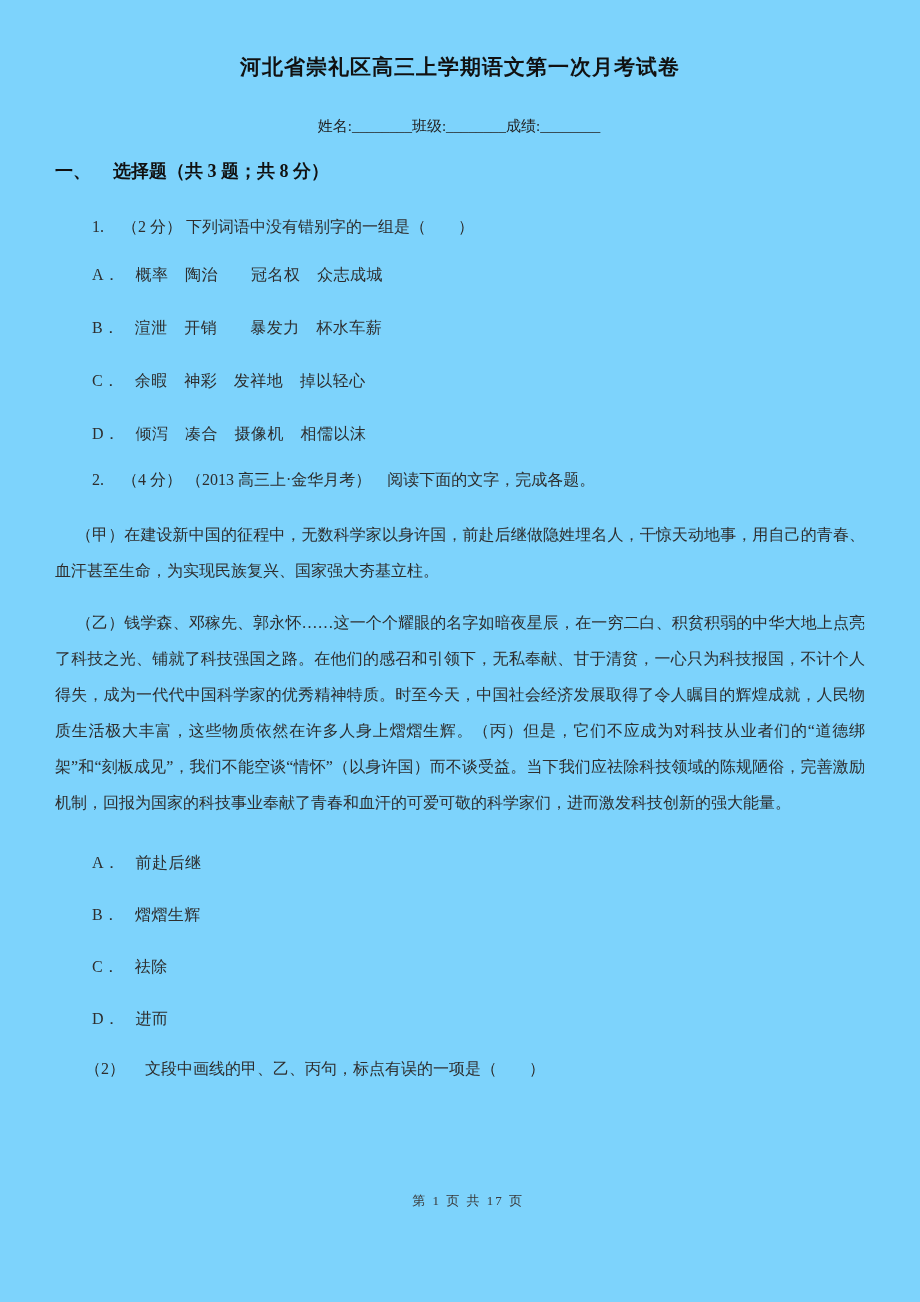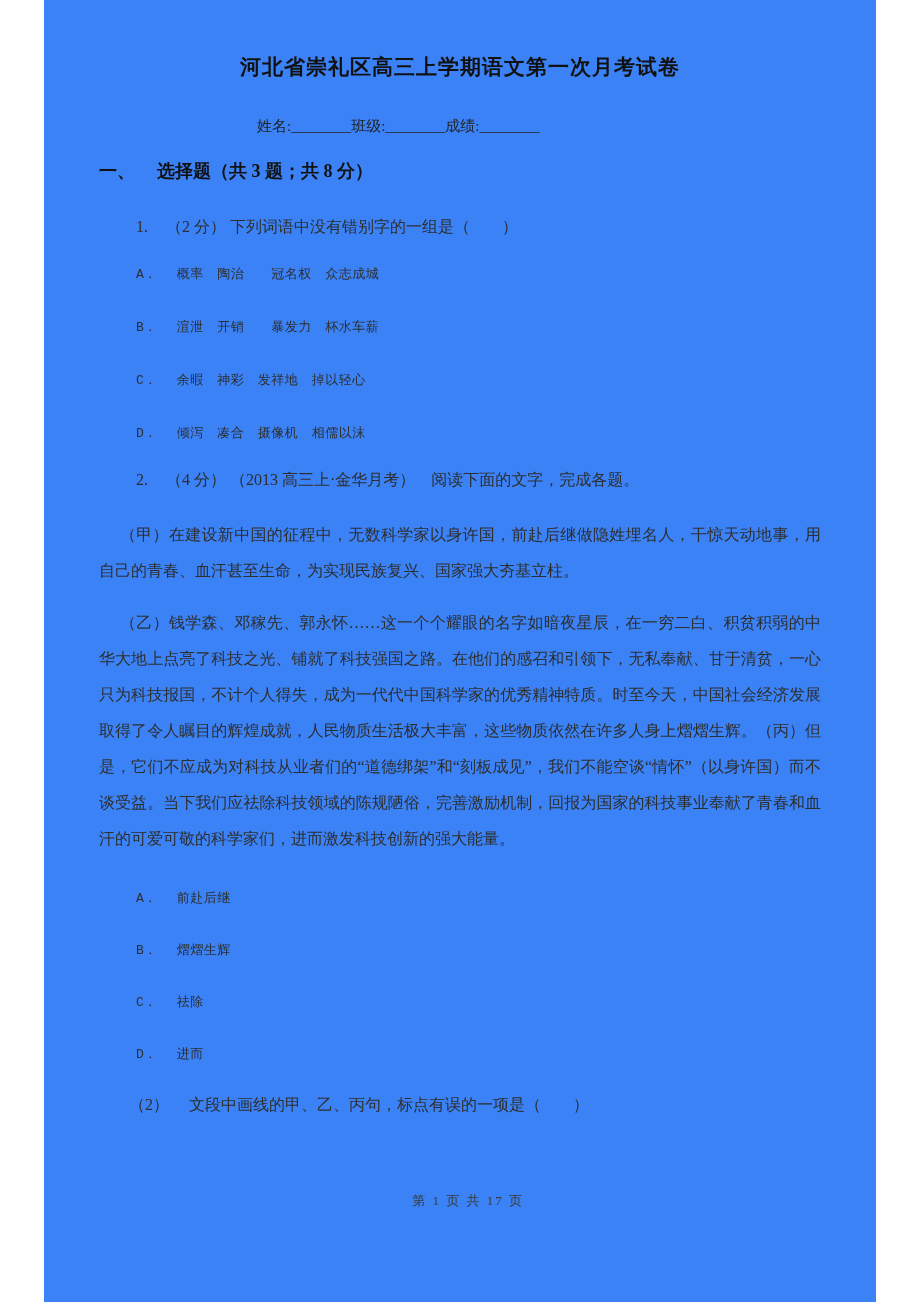--- a/index.html
+++ b/index.html
@@ -1,39 +1,39 @@
 <!DOCTYPE html>
 <html><head>
 <meta charset="utf-8">
 <style>
   * { box-sizing: border-box; }
   html, body { margin: 0; padding: 0; background: #ffffff; }
   .page {
     position: relative;
-    width: 832px;
+    width: 920px;
     height: 1302px;
     margin: 0 auto;
-    background: #3b82f6;
+    background: #7dd3fc;
     font-family: "Liberation Serif", "DejaVu Serif", serif;
     color: #2e2e2e;
     padding: 52px 55px 0 55px;
     overflow: hidden;
   }
   .doc-title {
     margin: 0;
     text-align: center;
     font-size: 21px;
     line-height: 30px;
     font-weight: 700;
     color: #111111;
     letter-spacing: 1px;
   }
   .info-row {
     display: flex;
-    justify-content: flex-start;
+    justify-content: center;
     margin: 34px 160px 0 158px;
     font-size: 15px;
     line-height: 21px;
     color: #222222;
   }
   .section-heading {
     display: flex;
     align-items: baseline;
     margin-top: 22px;
     font-size: 18px;
@@ -47,24 +47,23 @@
     line-height: 22px;
     padding-left: 37px;
     color: #2e2e2e;
   }
   .q1-stem { margin-top: 32px; }
   .q2-stem { margin-top: 24px; }
   .q-num { margin-right: 14px; }
   .q-score { }
   .q-source { margin-right: 12px; }
   .option {
-    font-size: 13px;
+    font-size: 16px;
     line-height: 22px;
     padding-left: 37px;
-    font-family: Liberation Mono, monospace;
   }
   .q1-options .option { margin-top: 31px; }
   .q1-options .option:first-child { margin-top: 26px; }
   .opt-label { margin-right: 12px; }
   .opt-text { letter-spacing: 0.5px; }
   .passage {
     margin: 16px 0 0 0;
     font-size: 16px;
     line-height: 36px;
     text-align: justify;

